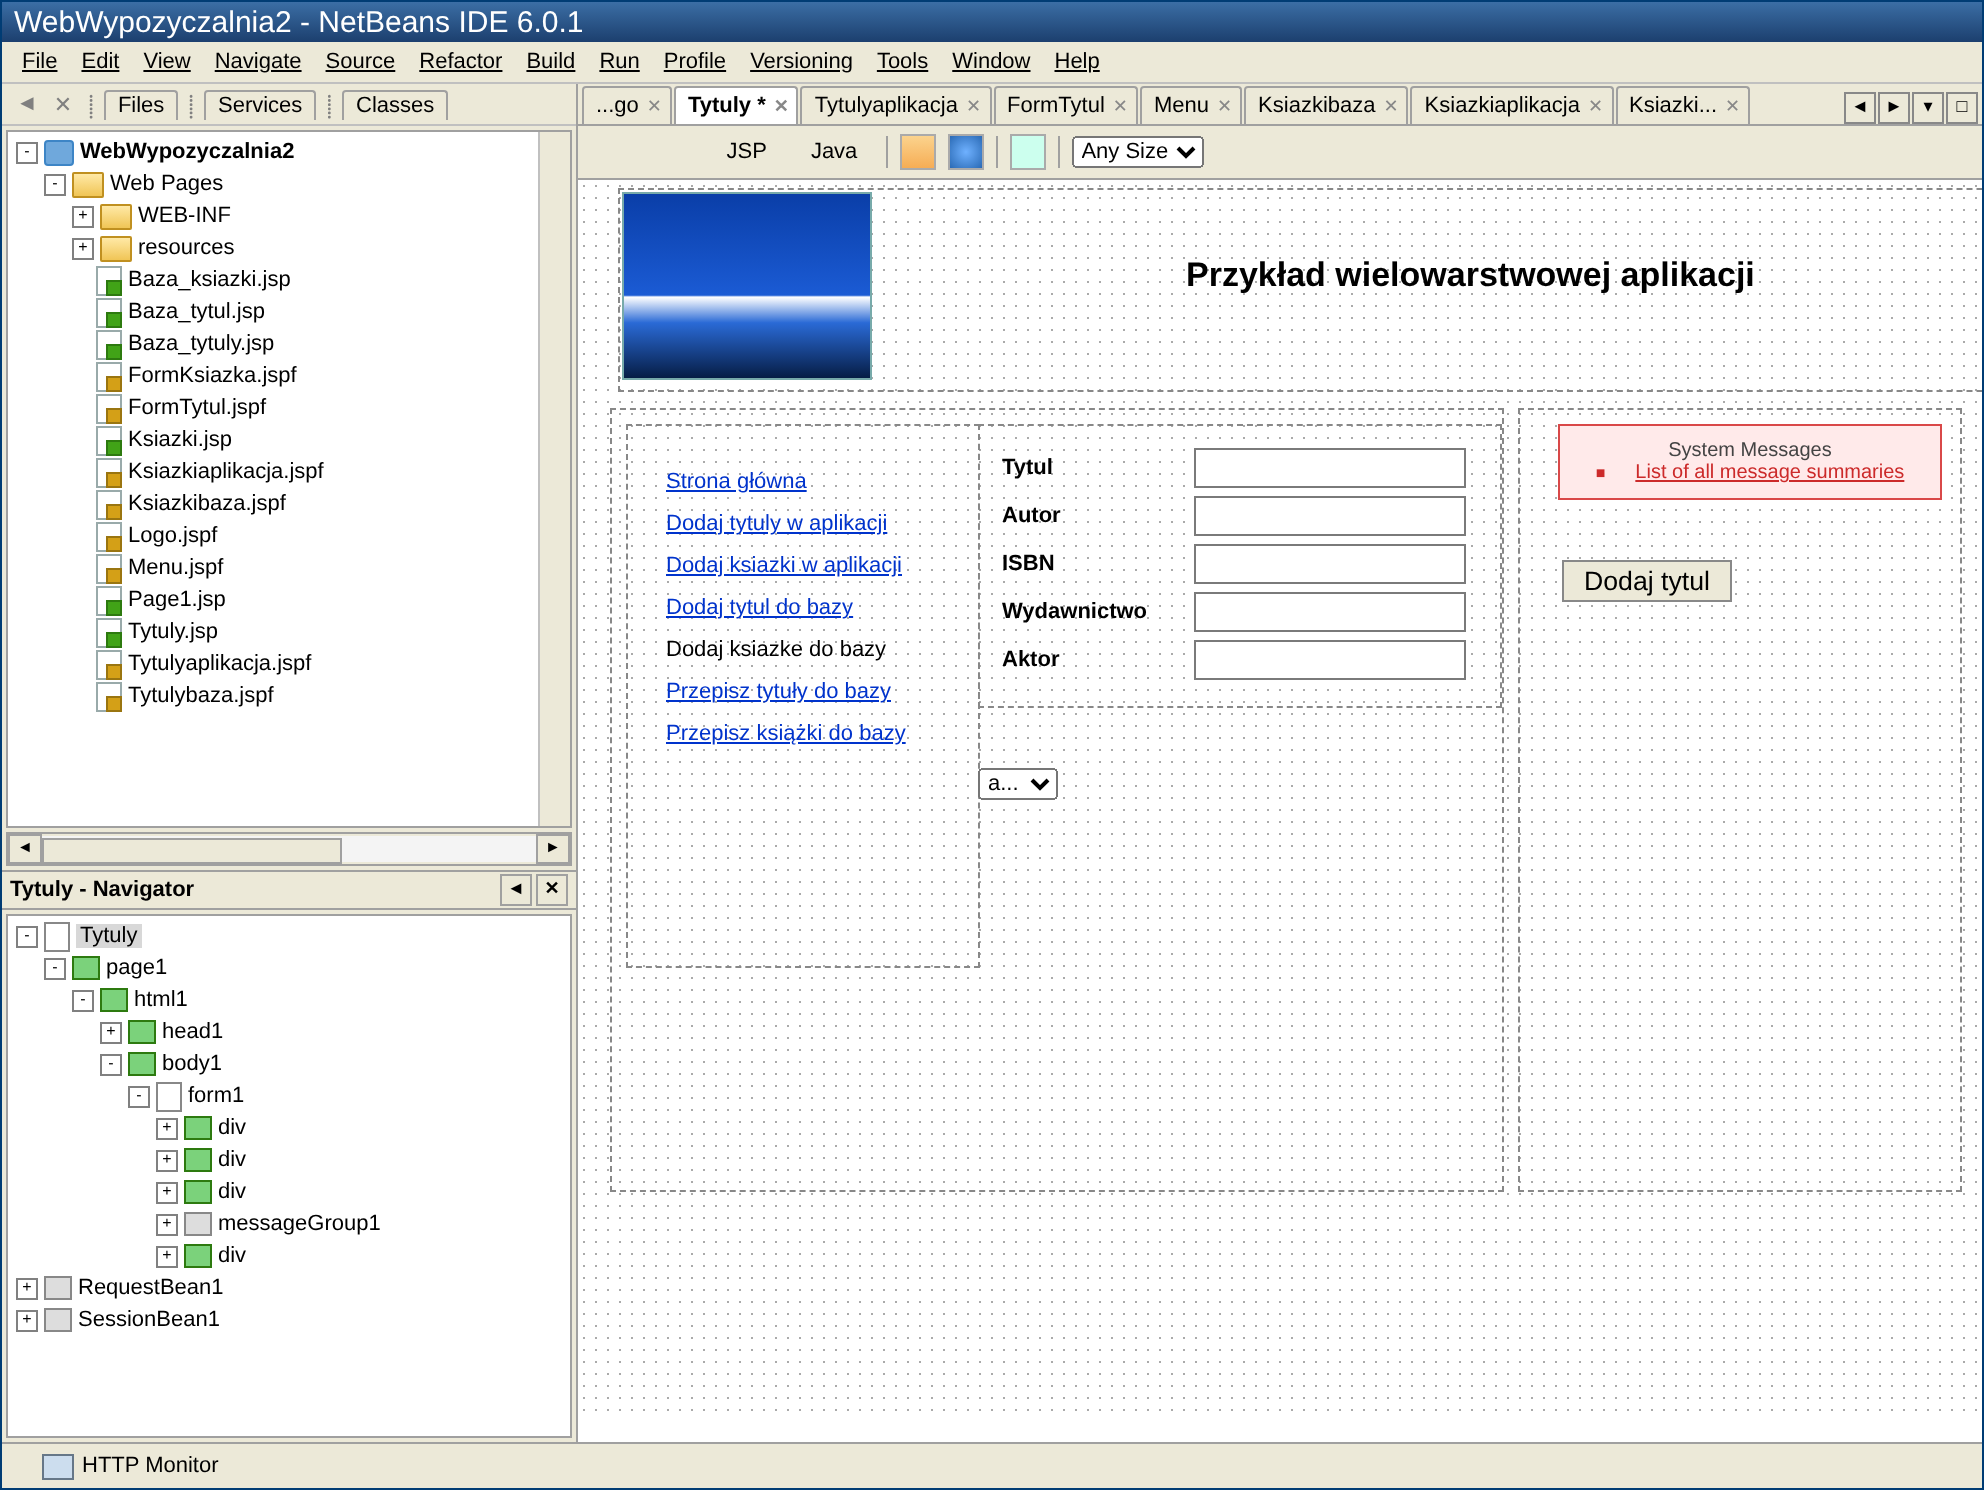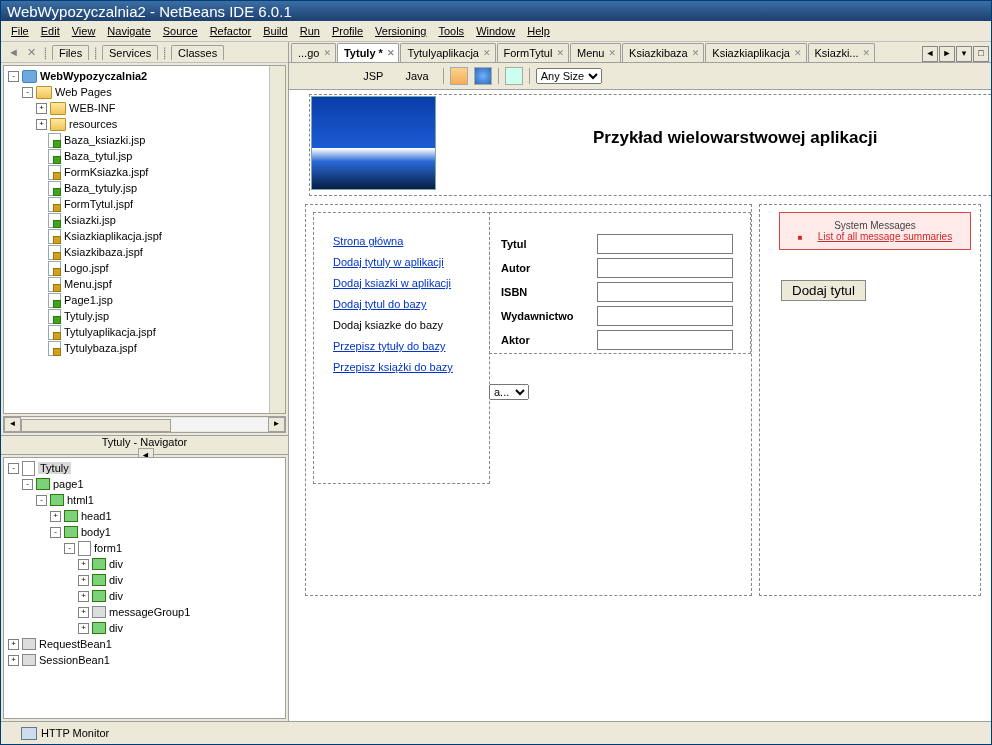--- a/index.html
+++ b/index.html
@@ -28,21 +28,21 @@
 .ico.jspf{background:#fff;border:1px solid #9aa;width:11px;height:13px;position:relative;}
 .ico.jspf:after{content:"";position:absolute;right:-1px;bottom:-1px;width:6px;height:6px;background:#d4a017;border:1px solid #9a7510;}
 .ico.green{background:#7bd27b;border:1px solid #2d7a0f;width:12px;height:10px;}
 .ico.page{background:#fff;border:1px solid #888;width:11px;height:13px;}
 .ico.comp{background:#ddd;border:1px solid #888;width:12px;height:10px;}
 .scroll-shadow{position:absolute;right:0;top:0;bottom:0;width:15px;background:#ece9d8;border-left:1px solid #c0c0c0;}
 .hscroll{height:15px;background:#ece9d8;border:1px solid #a0a0a0;margin:0 2px 2px 2px;display:flex;align-items:center;}
 .hscroll .btn{width:15px;height:13px;background:#ece9d8;border:1px solid #a0a0a0;text-align:center;font-size:8px;line-height:11px;}
 .hscroll .track{flex:1;background:#f4f4f4;height:13px;position:relative;}
 .hscroll .thumb{position:absolute;left:0;width:60%;height:11px;top:1px;background:#ece9d8;border:1px solid #a0a0a0;}
-.nav-header{height:18px;background:#ece9d8;border-top:1px solid #a0a0a0;border-bottom:1px solid #a0a0a0;display:flex;align-items:center;padding:0 4px;font-weight:normal;flex-direction:column;}
+.nav-header{height:18px;background:#ece9d8;border-top:1px solid #a0a0a0;border-bottom:1px solid #a0a0a0;display:flex;align-items:center;padding:0 4px;font-weight:bold;}
 .nav-header .spacer{flex:1;}
 .nav-header .icon-btn{width:14px;height:14px;border:1px solid #a0a0a0;margin-left:2px;text-align:center;font-size:9px;line-height:12px;background:#ece9d8;}
 .navigator{flex:0 0 260px;background:#fff;border:1px solid #a0a0a0;margin:2px;overflow:auto;}
 .navigator .node .sel{background:#d8d8d8;padding:0 2px;}
 .statusbar{height:22px;background:#ece9d8;border-top:1px solid #a0a0a0;display:flex;align-items:center;padding:0 20px;gap:4px;}
 .statusbar .ico.mon{width:14px;height:11px;background:#cde;border:1px solid #678;}
 .rightcol{flex:1;display:flex;flex-direction:column;min-width:0;}
 .tabsrow{height:20px;background:#ece9d8;display:flex;align-items:flex-end;border-bottom:1px solid #a0a0a0;padding-left:2px;}
 .tab-file{display:flex;align-items:center;height:18px;padding:0 4px 0 6px;border:1px solid #a0a0a0;border-bottom:none;background:#ece9d8;margin-right:1px;border-radius:2px 2px 0 0;max-width:110px;text-align:right;}
 .tab-file.active{background:#fff;font-weight:bold;}
@@ -60,21 +60,21 @@
 .canvas-inner{width:960px;height:620px;position:relative;background-image:radial-gradient(#aaa 0.5px,transparent 0.5px);background-size:6px 6px;}
 .dashed{border:1px dashed #888;position:absolute;}
 .header-box{left:20px;top:4px;width:900px;height:100px;}
 .logo{position:absolute;left:22px;top:6px;width:123px;height:92px;border:1px solid #7aa;background:linear-gradient(#0a3ea8 0%,#1b5bd4 55%,#ffffff 56%,#2a6ad6 70%,#061d45 100%);}
 .heading{position:absolute;left:304px;top:38px;font-size:17px;font-weight:bold;}
 .nav-box{left:24px;top:122px;width:175px;height:270px;}
 .nav-list{position:absolute;left:44px;top:145px;display:flex;flex-direction:column;gap:9px;}
 .nav-list a{color:#0033cc;text-decoration:underline;}
 .nav-list .plain{color:#000;text-decoration:none;}
 .form-box{left:200px;top:122px;width:260px;height:140px;}
-.form-tbl{position:absolute;left:212px;top:144px;}
+.form-tbl{position:absolute;left:212px;top:134px;}
 .form-tbl .row{display:flex;align-items:center;margin-bottom:4px;}
 .form-tbl .lbl{width:96px;font-weight:bold;}
 .form-tbl input{width:130px;height:16px;border:1px solid #7a7a7a;background:#fff;font-size:11px;}
 .msg-box{position:absolute;left:490px;top:122px;width:190px;height:36px;border:1px solid #d94848;background:#ffeaea;display:flex;flex-direction:column;align-items:center;justify-content:center;font-size:10px;}
 .msg-box .t1{color:#444;}
 .msg-box .t2{color:#cc2a2a;text-decoration:underline;margin-left:12px;}
 .msg-box .bullet{color:#cc2a2a;margin-right:3px;font-size:8px;}
 .addbtn{position:absolute;left:492px;top:190px;padding:2px 10px;border:1px solid #888;background:#ece9d8;}
 .combo{position:absolute;left:200px;top:294px;width:40px;}
 .combo select{width:40px;font-size:11px;}
@@ -156,29 +156,29 @@
               <span class="indent"></span>
               <span class="indent"></span>
               <span class="sp"></span>
               <span class="ico jsp"></span>
               <span>Baza_tytul.jsp</span>
             </div>
             <div class="node">
               <span class="indent"></span>
               <span class="indent"></span>
               <span class="sp"></span>
+              <span class="ico jsp"></span>
+              <span>Baza_tytuly.jsp</span>
+            </div>
+            <div class="node">
+              <span class="indent"></span>
+              <span class="indent"></span>
+              <span class="sp"></span>
               <span class="ico jspf"></span>
               <span>FormKsiazka.jspf</span>
-            </div>
-            <div class="node">
-              <span class="indent"></span>
-              <span class="indent"></span>
-              <span class="sp"></span>
-              <span class="ico jsp"></span>
-              <span>Baza_tytuly.jsp</span>
             </div>
             <div class="node">
               <span class="indent"></span>
               <span class="indent"></span>
               <span class="sp"></span>
               <span class="ico jspf"></span>
               <span>FormTytul.jspf</span>
             </div>
             <div class="node">
               <span class="indent"></span>

